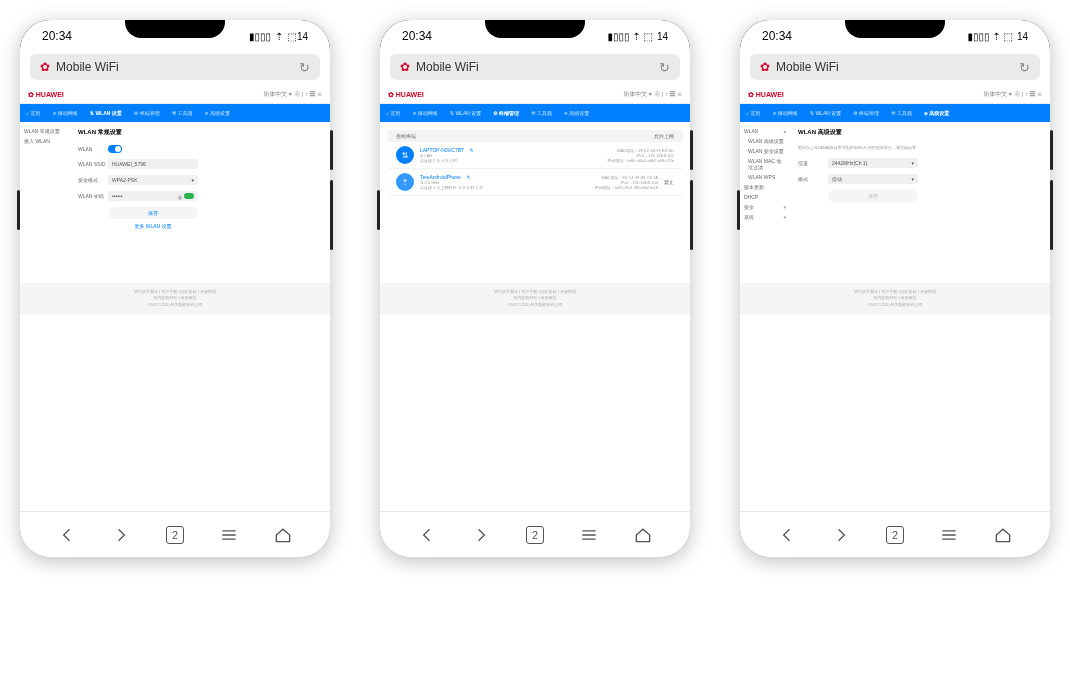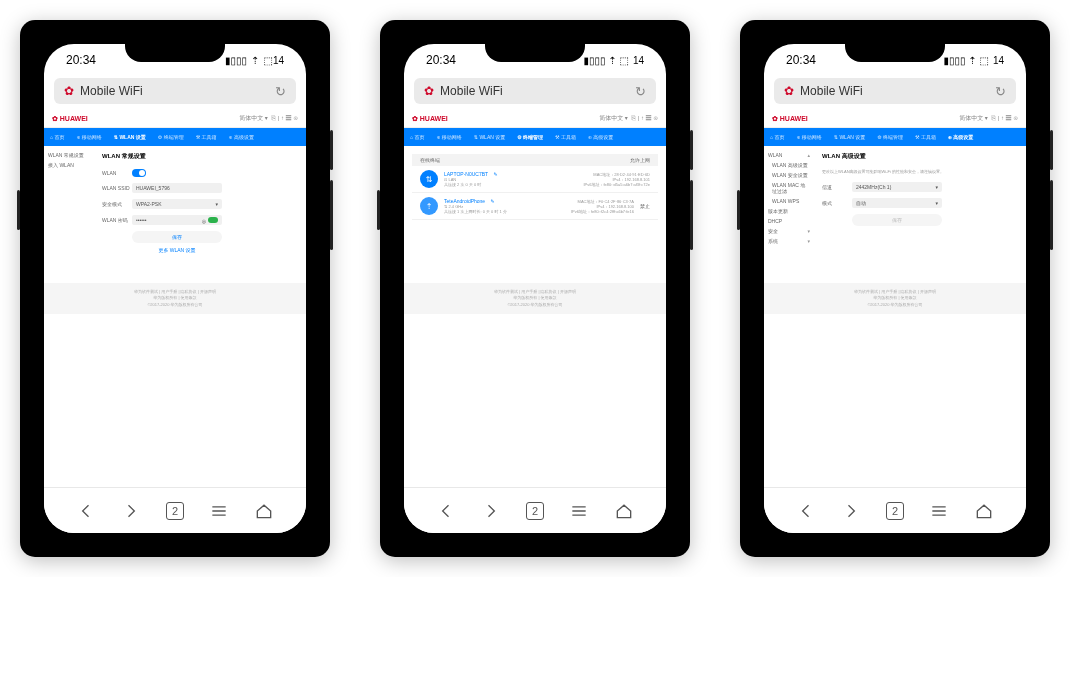--- a/index.html
+++ b/index.html
@@ -1,20 +1,20 @@
 <!DOCTYPE html>
 <html><head>
 <meta charset="utf-8">
 <style>
 * { margin: 0; padding: 0; box-sizing: border-box; font-family: Arial, "Microsoft YaHei", sans-serif; }
 body { background: #fff; display: flex; gap: 50px; padding: 20px; justify-content: center; }
 
 .phone {
   width: 310px; height: 537px; background: #000;
-  border-radius: 15px; padding: 24px; position: relative;
+  border-radius: 30px; padding: 0; position: relative;
   box-shadow: 0 4px 20px rgba(0,0,0,0.25);
 }
 .screen {
   width: 100%; height: 100%; background: #fff;
   border-radius: 30px; overflow: hidden; position: relative;
   display: flex; flex-direction: column;
 }
 .notch {
   position: absolute; top: 0; left: 50%; transform: translateX(-50%);
   width: 100px; height: 18px; background: #000;

